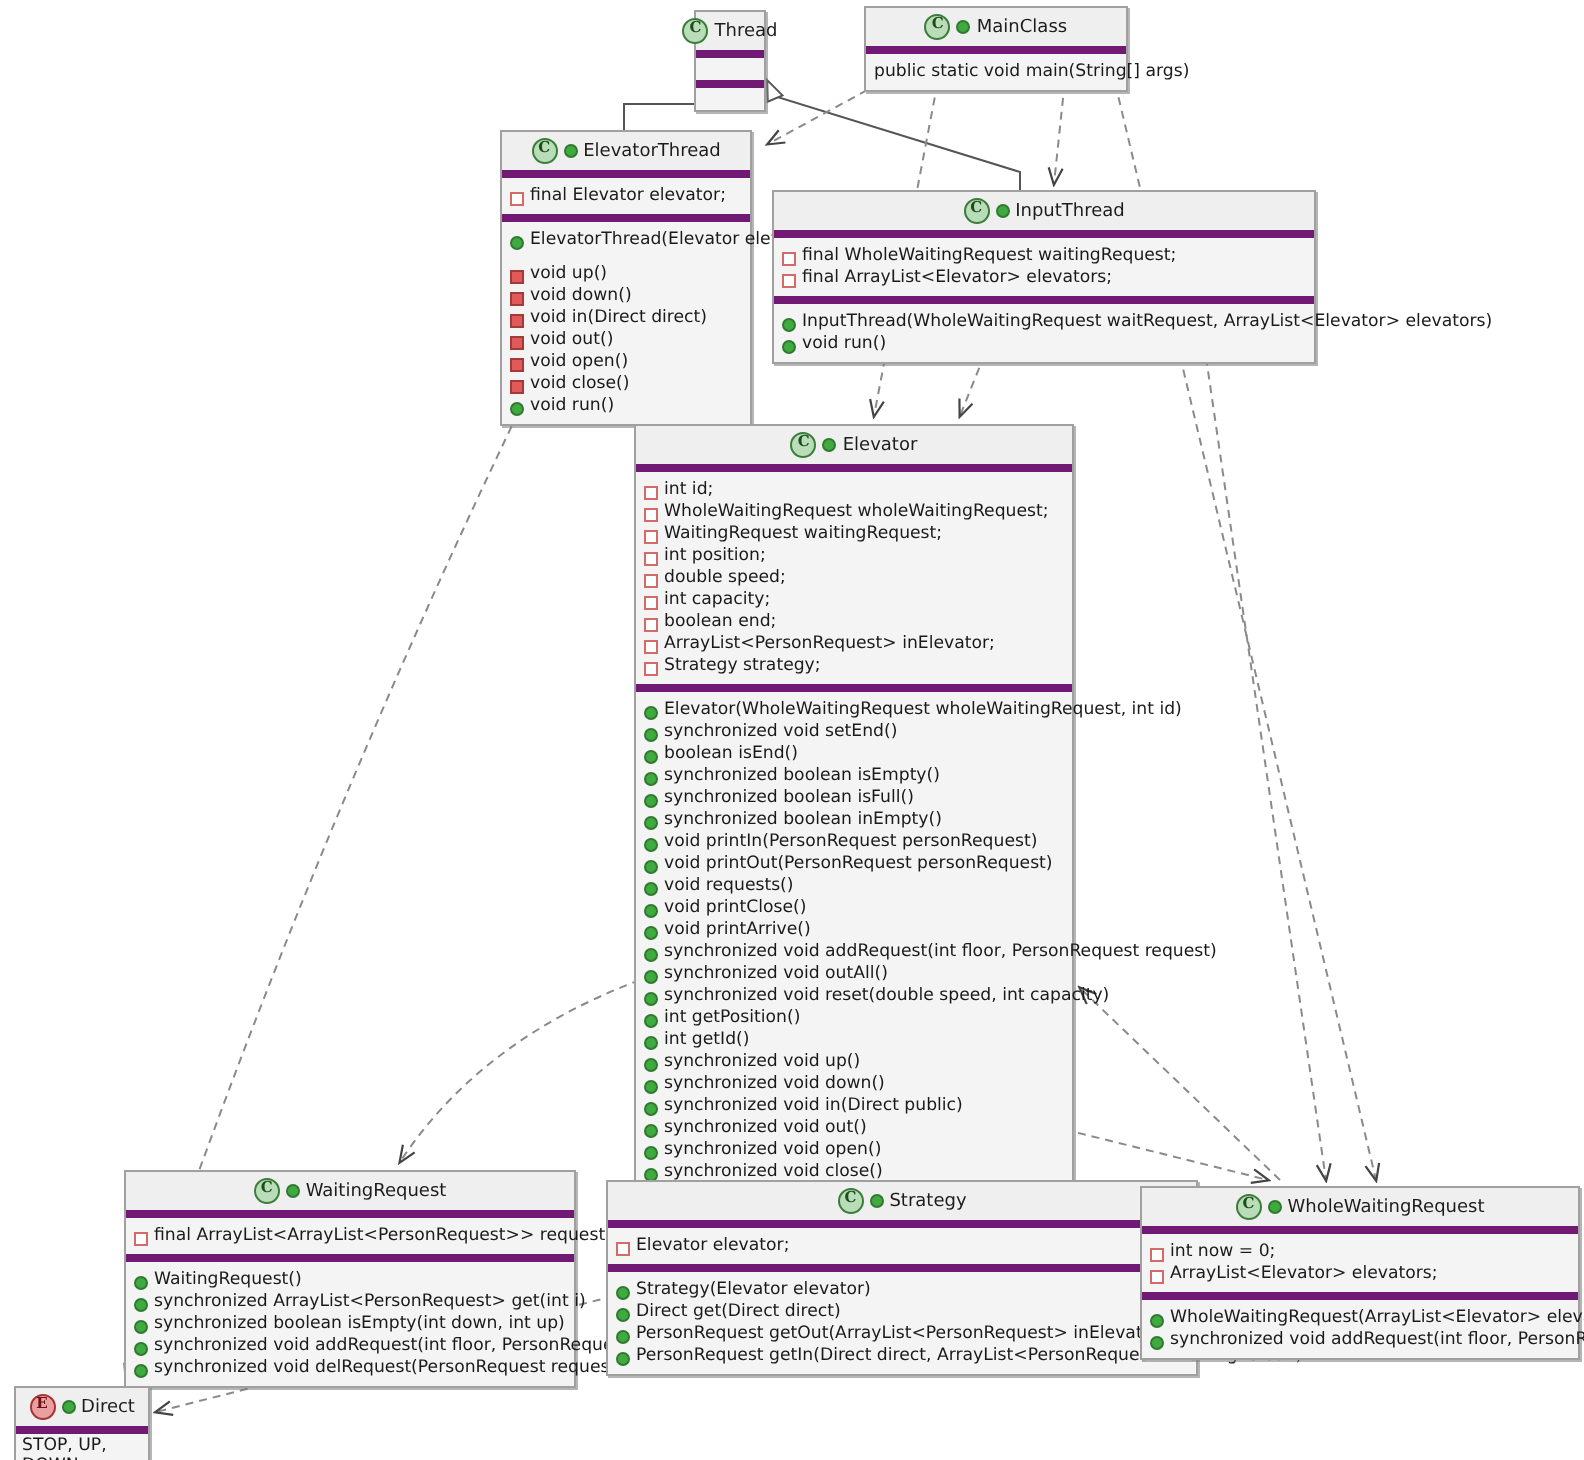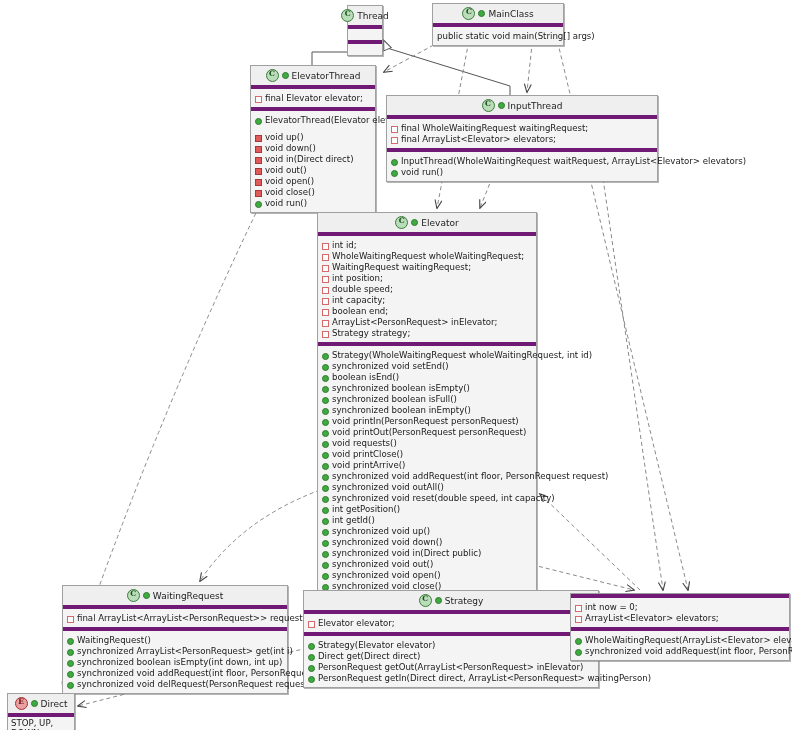--- a/index.html
+++ b/index.html
@@ -282,21 +282,21 @@
           <span class="txt">ArrayList&lt;PersonRequest&gt; inElevator;</span>
         </div>
         <div class="member">
           <span class="sq-private"></span>
           <span class="txt">Strategy strategy;</span>
         </div>
       </div>
       <div class="compartment">
         <div class="member">
           <span class="dot-public"></span>
-          <span class="txt">Strategy(WholeWaitingRequest wholeWaitingRequest, int id)</span>
+          <span class="txt">Elevator(WholeWaitingRequest wholeWaitingRequest, int id)</span>
         </div>
         <div class="member">
           <span class="dot-public"></span>
           <span class="txt">synchronized void setEnd()</span>
         </div>
         <div class="member">
           <span class="dot-public"></span>
           <span class="txt">boolean isEnd()</span>
         </div>
         <div class="member">
@@ -449,20 +449,25 @@
           <span class="dot-public"></span>
           <span class="txt">PersonRequest getOut(ArrayList&lt;PersonRequest&gt; inElevator)</span>
         </div>
         <div class="member">
           <span class="dot-public"></span>
           <span class="txt">PersonRequest getIn(Direct direct, ArrayList&lt;PersonRequest&gt; waitingPerson)</span>
         </div>
       </div>
     </div>
     <div class="uml-class" style="left: 570px; top: 593px; width: 220px;">
+      <div class="cls-header">
+        <span class="ico-class"></span>
+        <span class="dot-title"></span>
+        <span class="cls-name">WholeWaitingRequest</span>
+      </div>
       <div class="compartment">
         <div class="member">
           <span class="sq-private"></span>
           <span class="txt">int now = 0;</span>
         </div>
         <div class="member">
           <span class="sq-private"></span>
           <span class="txt">ArrayList&lt;Elevator&gt; elevators;</span>
         </div>
       </div>

